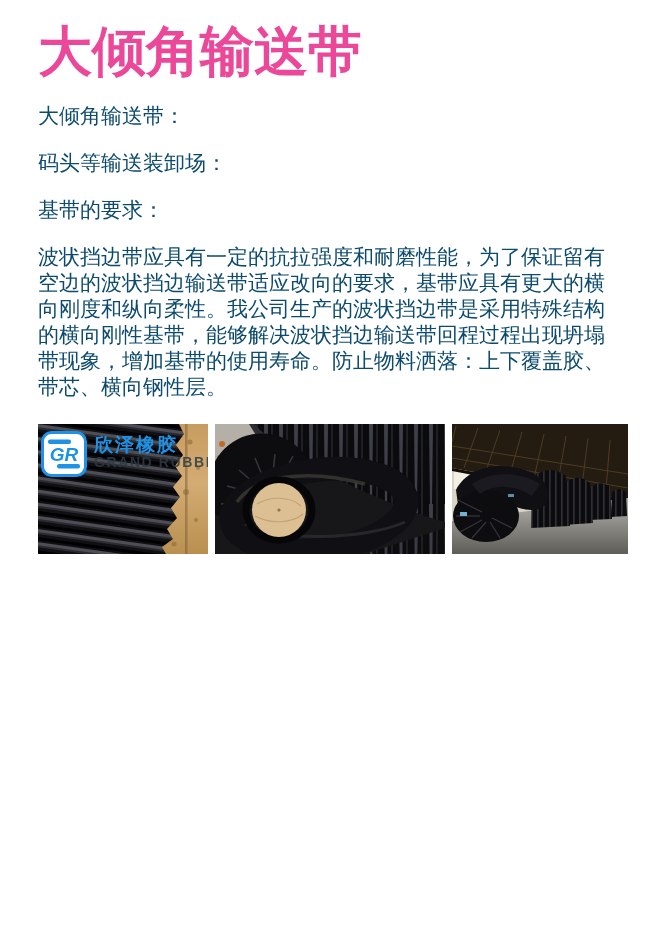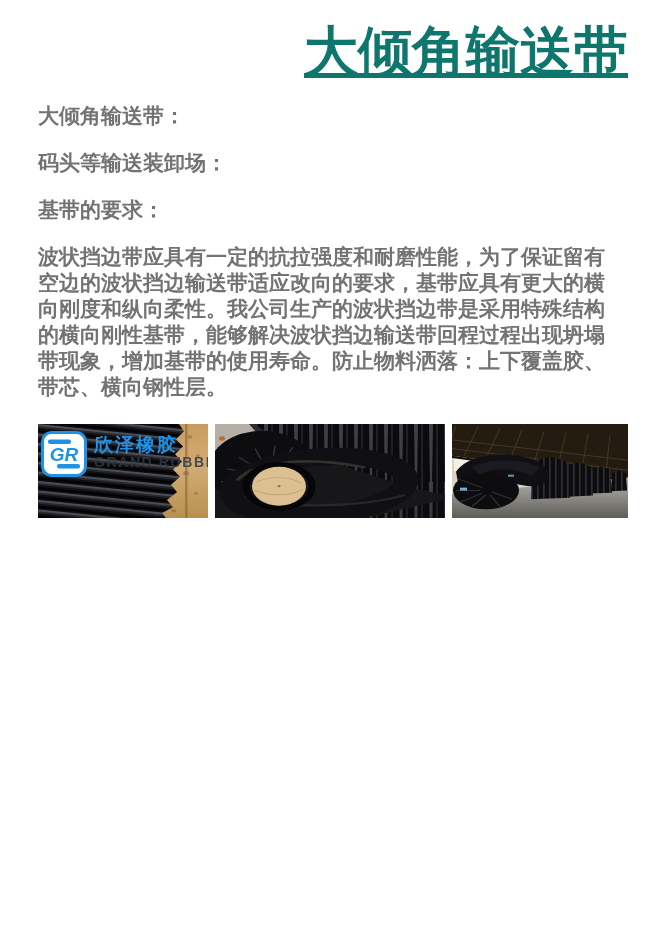--- a/index.html
+++ b/index.html
@@ -5,31 +5,30 @@
   html,body{margin:0;padding:0;}
   body{
     width:666px;height:930px;overflow:hidden;
     background:#ffffff;color:#111111;
     font-family:"Liberation Sans","DejaVu Sans",sans-serif;
     font-size:21px;
   }
   .page{width:666px;height:930px;box-sizing:border-box;padding:0 38px;}
   h1.title{
     font-size:54px;line-height:62px;font-weight:700;
-    text-align:right;margin:20px 0 21px;color:#0f766e;text-decoration:underline;
+    text-align:left;margin:20px 0 21px;color:#ec4899;
   }
   p.body-text{
     margin:21px 0;line-height:26px;white-space:pre-line;
-    color:#737373;
-    font-weight:bold;
+    color:#0c4a6e;
   }
   .gallery{
     margin-top:24px;display:flex;justify-content:space-between;align-items:flex-start;
   }
-  figure.photo{margin:0;position:relative;height:94px;overflow:hidden;background:#222;}
+  figure.photo{margin:0;position:relative;height:130px;overflow:hidden;background:#222;}
   figure.ph1{width:170px;}
   figure.ph2{width:230px;}
   figure.ph3{width:176px;}
   figure.photo svg.photo-art{display:block;width:100%;height:100%;}
   .logo-overlay{
     position:absolute;top:7px;left:3px;display:flex;align-items:flex-start;gap:7px;
   }
   .logo-text{padding-top:3px;}
   .logo-cn{
     color:#1d92e6;font-size:19px;font-weight:700;letter-spacing:2px;

